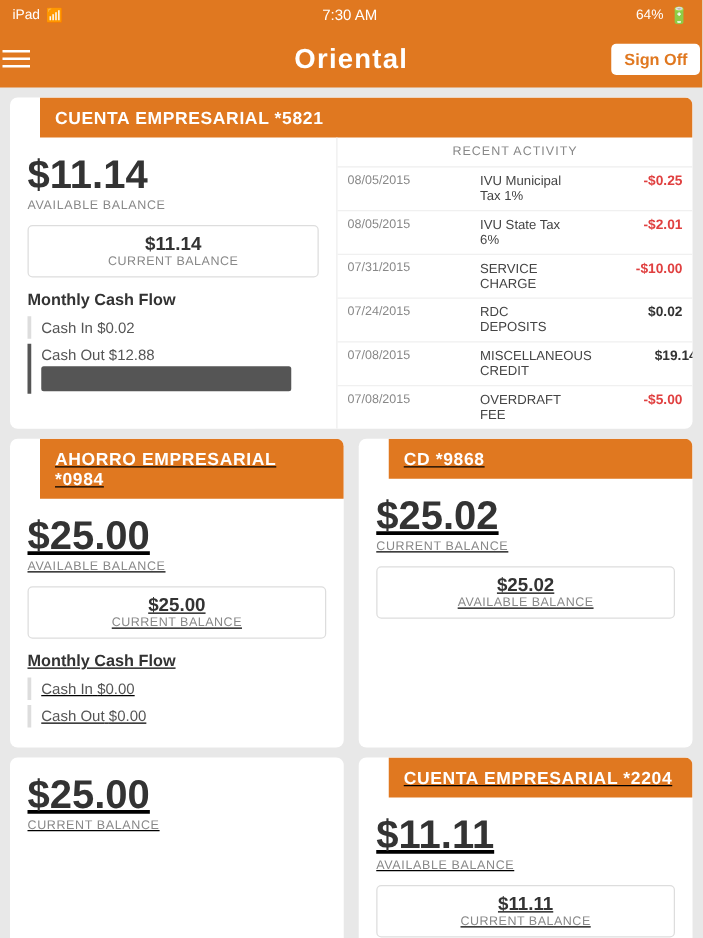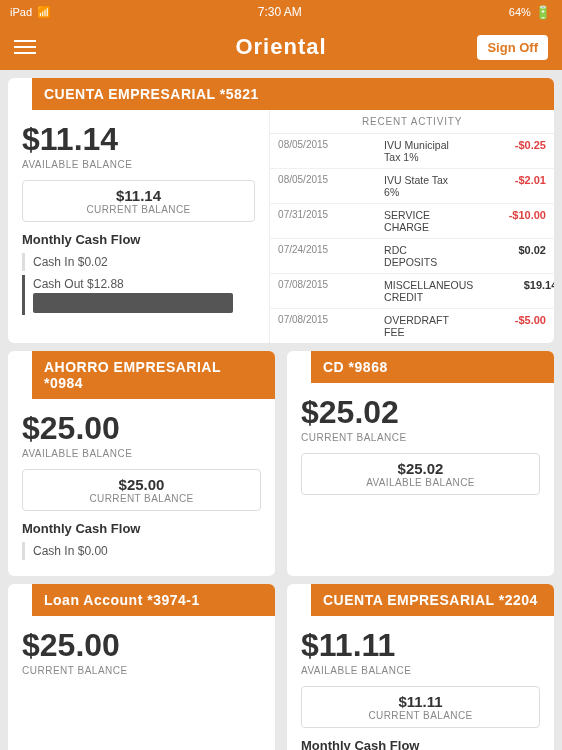--- a/index.html
+++ b/index.html
@@ -27,21 +27,21 @@
       font-size: 11px;
       color: white;
     }
 
     
     .header {
       background: #e07820;
       display: flex;
       justify-content: space-between;
       align-items: center;
-      padding: 8px 14px;
+      padding: 8px 2px;
       height: 46px;
     }
     .header-title {
       color: white;
       font-size: 22px;
       font-weight: bold;
       letter-spacing: 1px;
       position: absolute;
       left: 50%;
       transform: translateX(-50%);
@@ -209,20 +209,21 @@
       text-align: right;
       font-size: 11px;
     }
     .amount-neg { color: #e04040; }
     .amount-pos { color: #333; }
 
     
     .two-col {
       display: flex;
       gap: 12px;
+      text-decoration: underline;
     }
     .two-col .card {
       flex: 1;
     }
     .card-body {
       padding: 12px 14px;
     }
   </style>
 </head>
 <body>
@@ -321,41 +322,43 @@
         <div class="balance-label">AVAILABLE BALANCE</div>
         <div class="current-balance-box">
           <div class="amount">$25.00</div>
           <div class="label">CURRENT BALANCE</div>
         </div>
         <div class="cash-flow-section">
           <div class="cash-flow-title">Monthly Cash Flow</div>
           <div class="cash-flow-item">
             <span>Cash In</span> <span>$0.00</span>
           </div>
+          <div class="cash-flow-item">
+            <span>Cash Out</span> <span>$0.00</span>
+          </div>
         </div>
       </div>
     </div>
 
     <div class="card">
       <div class="card-header">CD *9868</div>
       <div class="card-body">
         <div class="balance-amount">$25.02</div>
         <div class="balance-label">CURRENT BALANCE</div>
         <div class="current-balance-box">
           <div class="amount">$25.02</div>
           <div class="label">AVAILABLE BALANCE</div>
         </div>
       </div>
     </div>
   </div>
 
   <div class="two-col">
 
     <div class="card">
-      <div class="card-header">Loan Account *3974-1</div>
       <div class="card-body">
         <div class="balance-amount">$25.00</div>
         <div class="balance-label">CURRENT BALANCE</div>
       </div>
     </div>
 
     <div class="card">
       <div class="card-header">CUENTA EMPRESARIAL *2204</div>
       <div class="card-body">
         <div class="balance-amount">$11.11</div>

